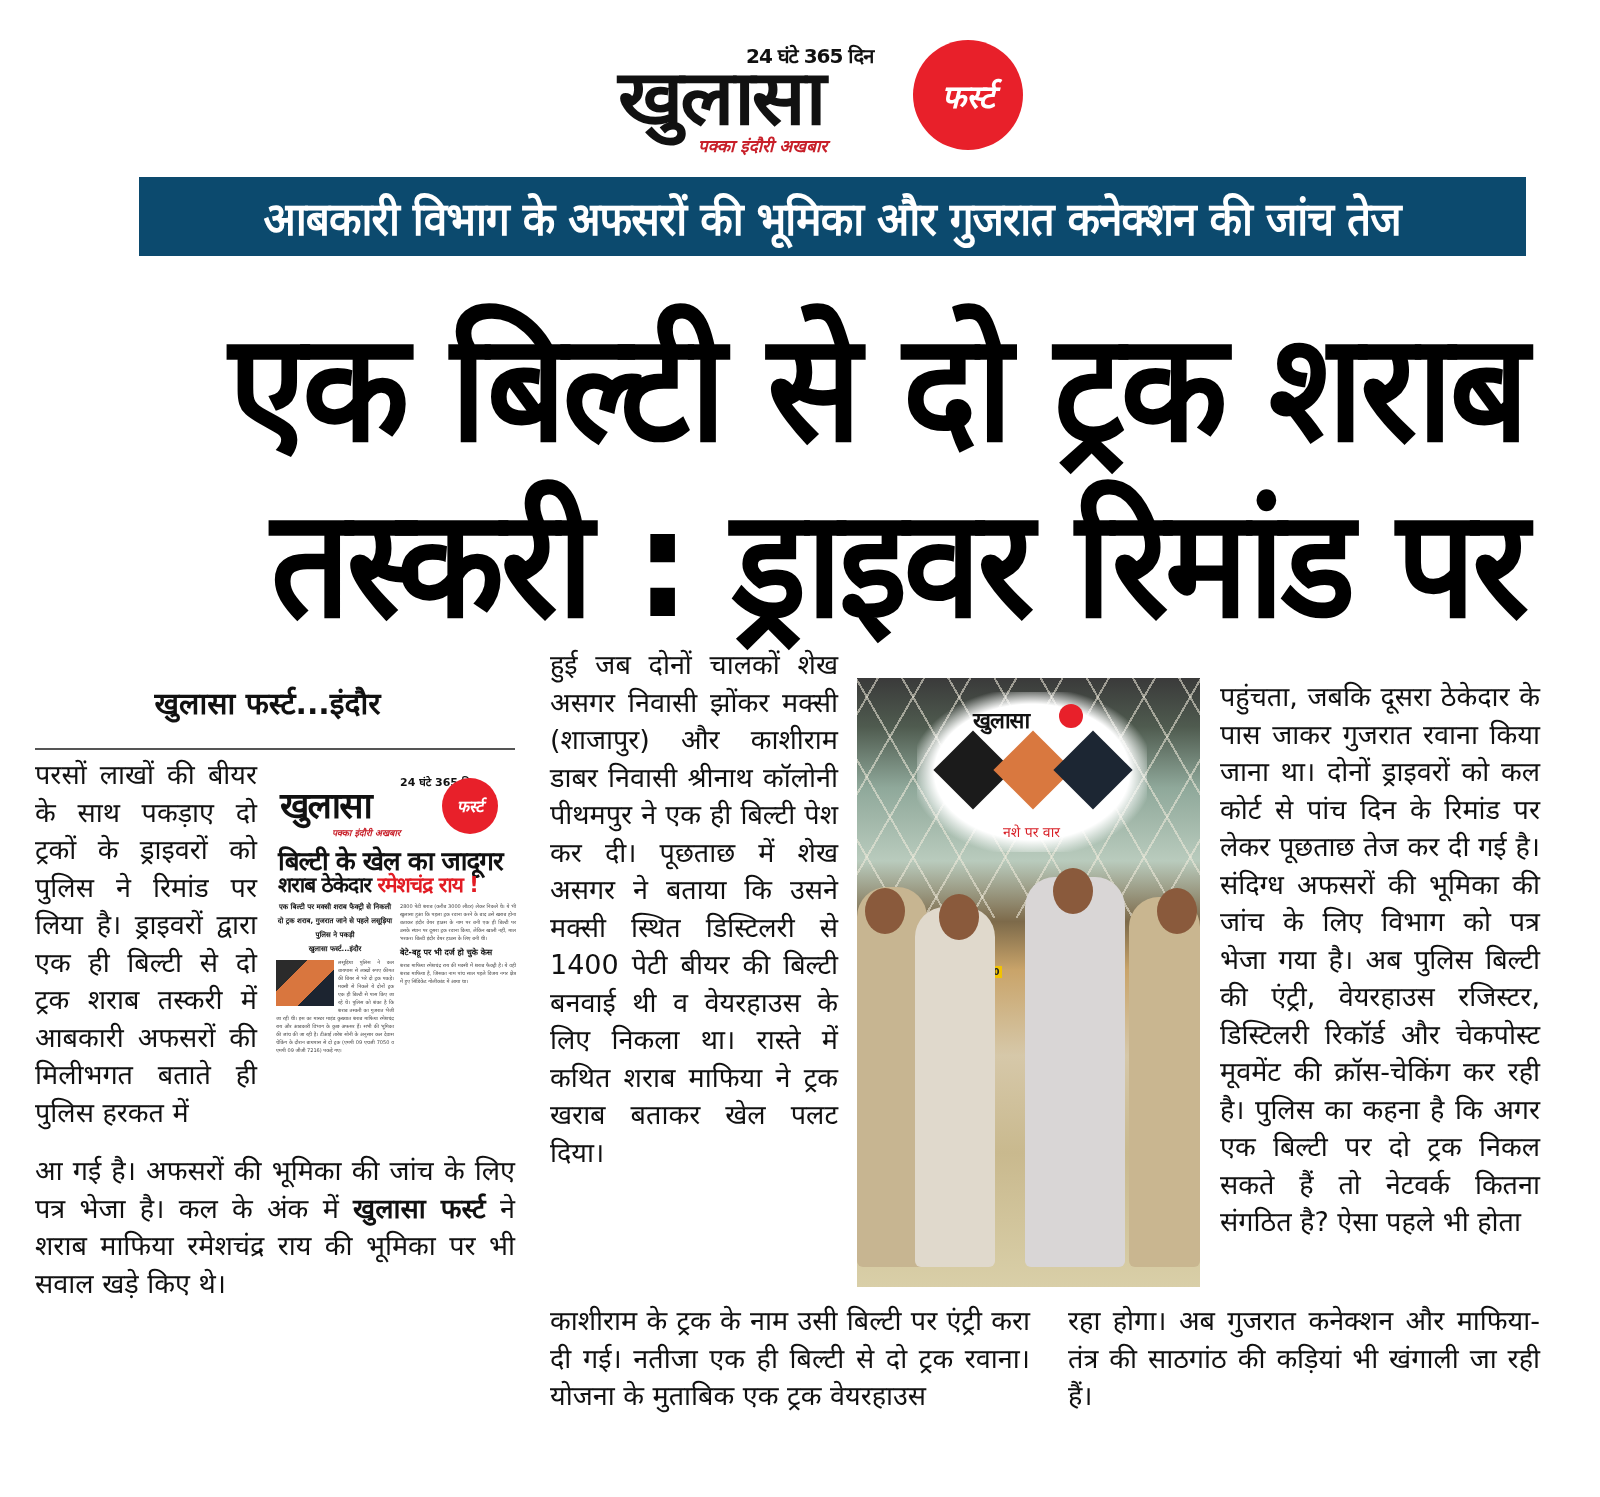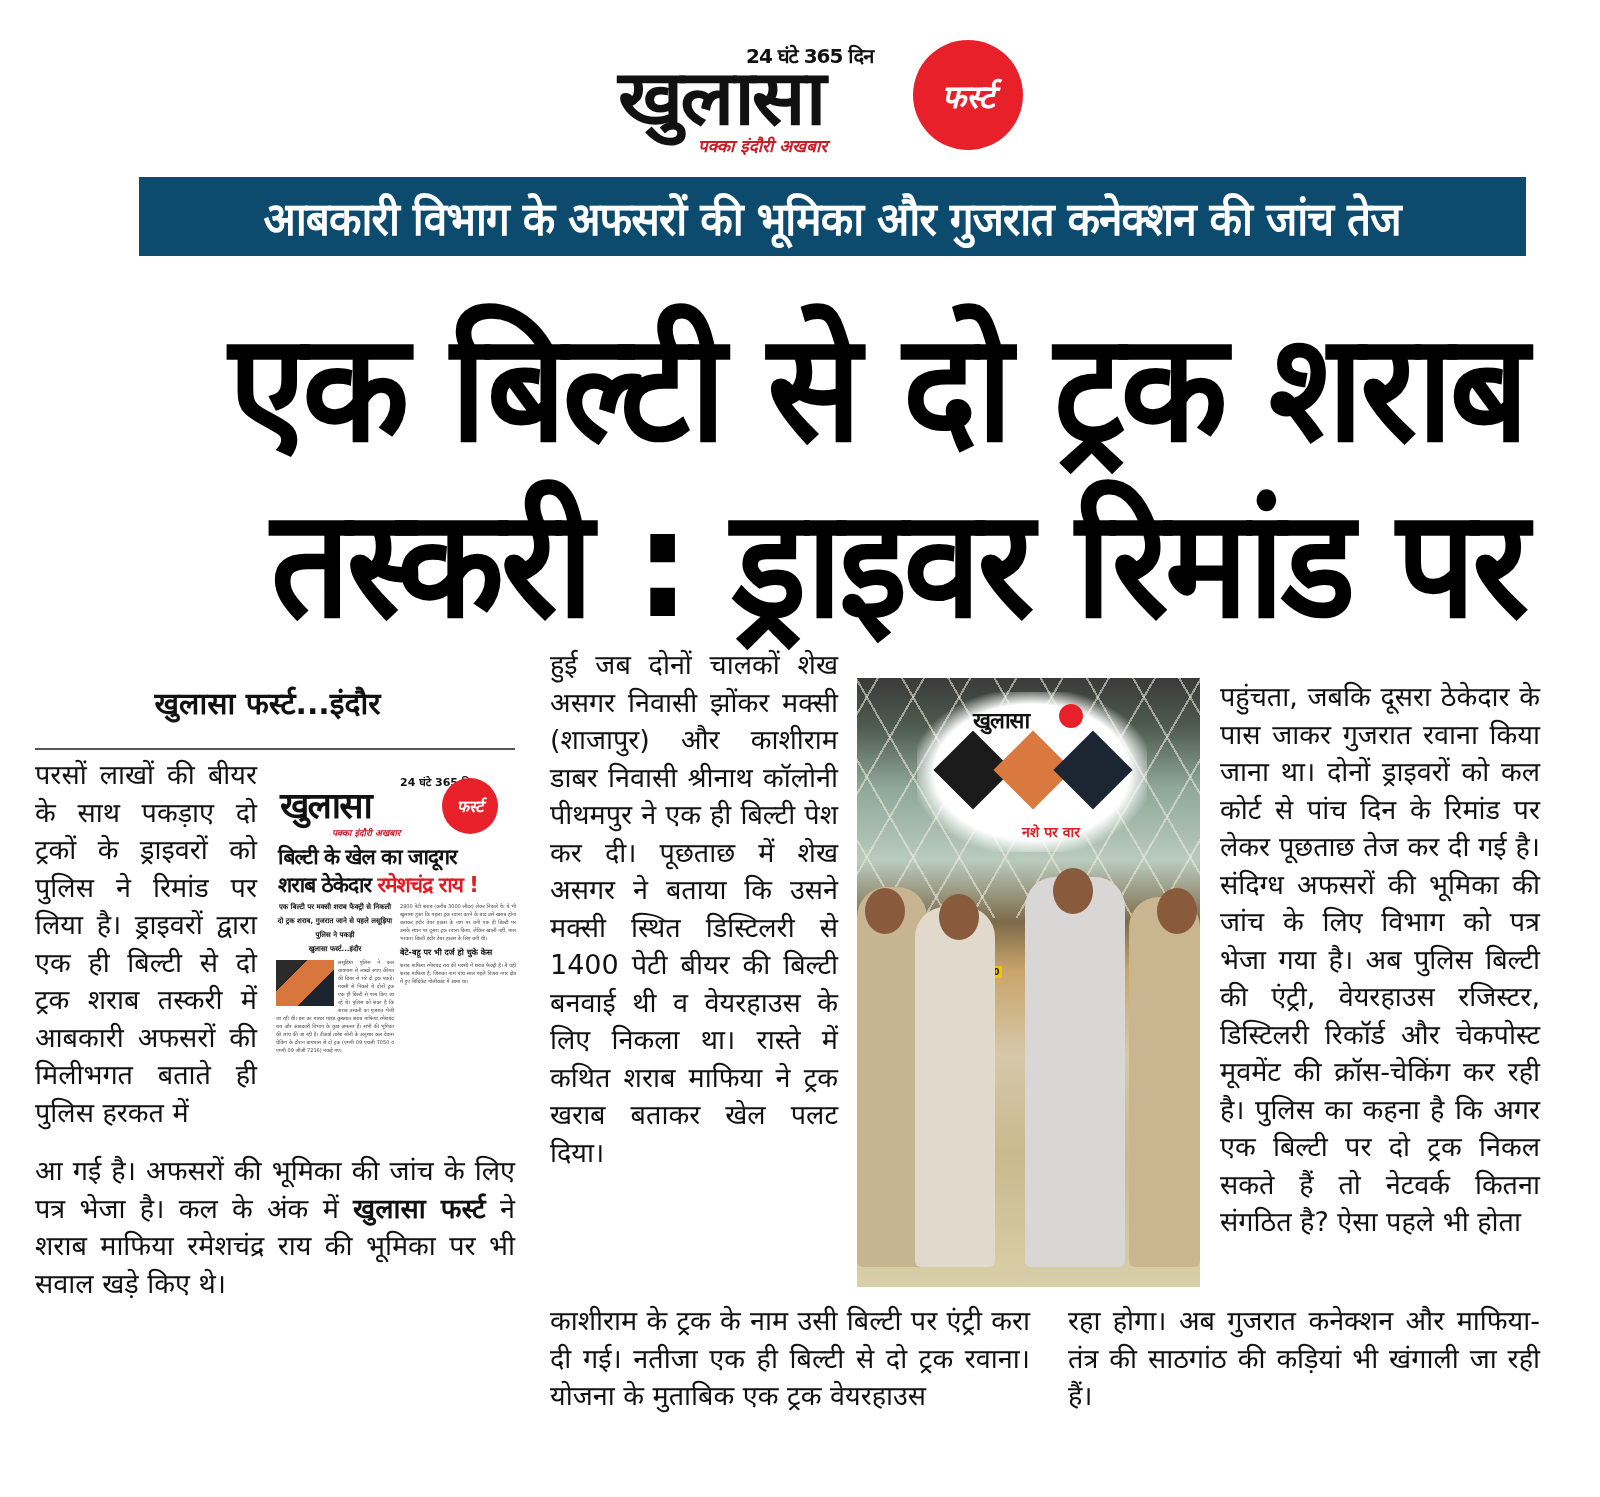--- a/index.html
+++ b/index.html
@@ -32,21 +32,21 @@
   .col1-top { position: absolute; left: 35px; top: 756px; width: 222px; }
   .col1-bottom { position: absolute; left: 35px; top: 1152px; width: 480px; }
   .indent { text-indent: 40px; }
 
   
   .clip { position: absolute; left: 272px; top: 762px; width: 248px; height: 355px; background: #fff; }
   .clip .c-top { position: absolute; left: 128px; top: 12px; font-size: 11px; font-weight: bold; }
   .clip .c-name { position: absolute; left: 8px; top: 18px; font-size: 36px; font-weight: 900; letter-spacing: -2px; }
   .clip .c-circle { position: absolute; left: 170px; top: 16px; width: 56px; height: 56px; border-radius: 50%; background: #e8202a; color: #fff; font-size: 16px; font-style: italic; font-weight: bold; display: flex; align-items: center; justify-content: center; }
   .clip .c-tag { position: absolute; left: 60px; top: 64px; font-size: 9px; color: #c8202a; font-style: italic; font-weight: bold; }
-  .clip .c-h1 { position: absolute; left: 6px; top: 80px; font-size: 21px; font-weight: 900; letter-spacing: -1px; white-space: nowrap; }
+  .clip .c-h1 { position: absolute; left: 6px; top: 80px; font-size: 26px; font-weight: 900; letter-spacing: -1px; white-space: nowrap; }
   .clip .c-h2 { position: absolute; left: 6px; top: 108px; font-size: 21px; font-weight: 900; letter-spacing: -1px; white-space: nowrap; }
   .clip .c-h2 .red { color: #e21b23; }
   .clip .c-sub { position: absolute; left: 4px; top: 138px; width: 118px; font-size: 7px; font-weight: bold; text-align: center; line-height: 14px; }
   .clip .c-text { font-size: 5px; line-height: 8px; color: #444; text-align: justify; }
   .clip .c-colA { position: absolute; left: 4px; top: 196px; width: 118px; }
   .clip .c-colB { position: absolute; left: 128px; top: 140px; width: 116px; }
   .clip .c-sub2 { font-size: 8px; font-weight: bold; color: #111; margin: 4px 0; }
   .clip .c-thumb { float: left; width: 58px; height: 46px; margin: 2px 4px 2px 0; background: linear-gradient(135deg,#2b2b2b 0 30%,#d9763e 30% 65%,#1c2430 65%); }
 
   
@@ -59,21 +59,21 @@
   .photo .net { position: absolute; inset: 0; background:
       repeating-linear-gradient(60deg, transparent 0 38px, rgba(240,235,220,0.55) 38px 40px),
       repeating-linear-gradient(-60deg, transparent 0 38px, rgba(240,235,220,0.55) 38px 40px); height: 240px; }
   .photo .promo { position: absolute; left: 60px; top: 14px; width: 230px; height: 160px; background: radial-gradient(ellipse at center, #ffffff 60%, rgba(255,255,255,0) 75%); }
   .photo .promo .p-name { position: absolute; left: 56px; top: 12px; font-size: 22px; font-weight: 900; letter-spacing: -1px; }
   .photo .promo .p-dot { position: absolute; left: 142px; top: 12px; width: 24px; height: 24px; border-radius: 50%; background: #e8202a; }
   .photo .promo .d { position: absolute; top: 50px; width: 56px; height: 56px; transform: rotate(45deg); }
   .photo .promo .d1 { left: 28px; background: #1b1b1b; }
   .photo .promo .d2 { left: 88px; background: #d9783f; }
   .photo .promo .d3 { left: 148px; background: #1c2633; }
-  .photo .promo .p-label { position: absolute; left: 86px; top: 130px; color: #d81f26; font-weight: 700; font-size: 14px; margin-left: 19px; }
+  .photo .promo .p-label { position: absolute; left: 86px; top: 130px; color: #d81f26; font-weight: 400; font-size: 14px; }
   .photo .person { position: absolute; bottom: 20px; border-radius: 30px 30px 6px 6px; }
   .photo .p1 { left: 0px; width: 70px; height: 380px; background: #c7b591; }
   .photo .p2 { left: 58px; width: 80px; height: 360px; background: #e0d9cc; }
   .photo .p3 { left: 168px; width: 100px; height: 390px; background: #d9d6d6; }
   .photo .p4 { left: 272px; width: 71px; height: 370px; background: #c9b690; }
   .photo .head { position: absolute; width: 40px; height: 46px; border-radius: 50%; background: #8a5a3c; }
   .photo .h1 { left: 8px; top: 210px; } .photo .h2 { left: 82px; top: 216px; } .photo .h3 { left: 196px; top: 190px; } .photo .h4 { left: 300px; top: 210px; }
   .photo .plate { position: absolute; left: 62px; top: 288px; background: #f2c300; color: #222; font-size: 9px; font-weight: bold; padding: 1px 3px; }
 
   

